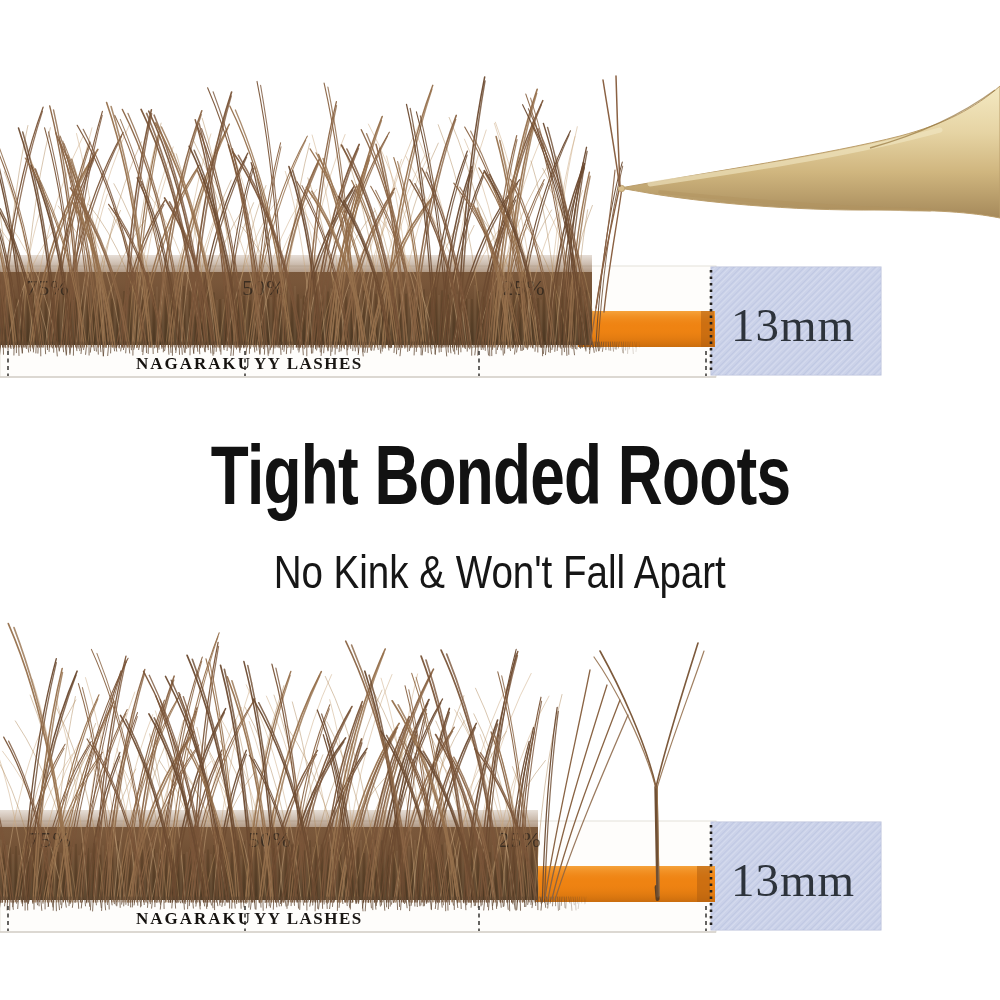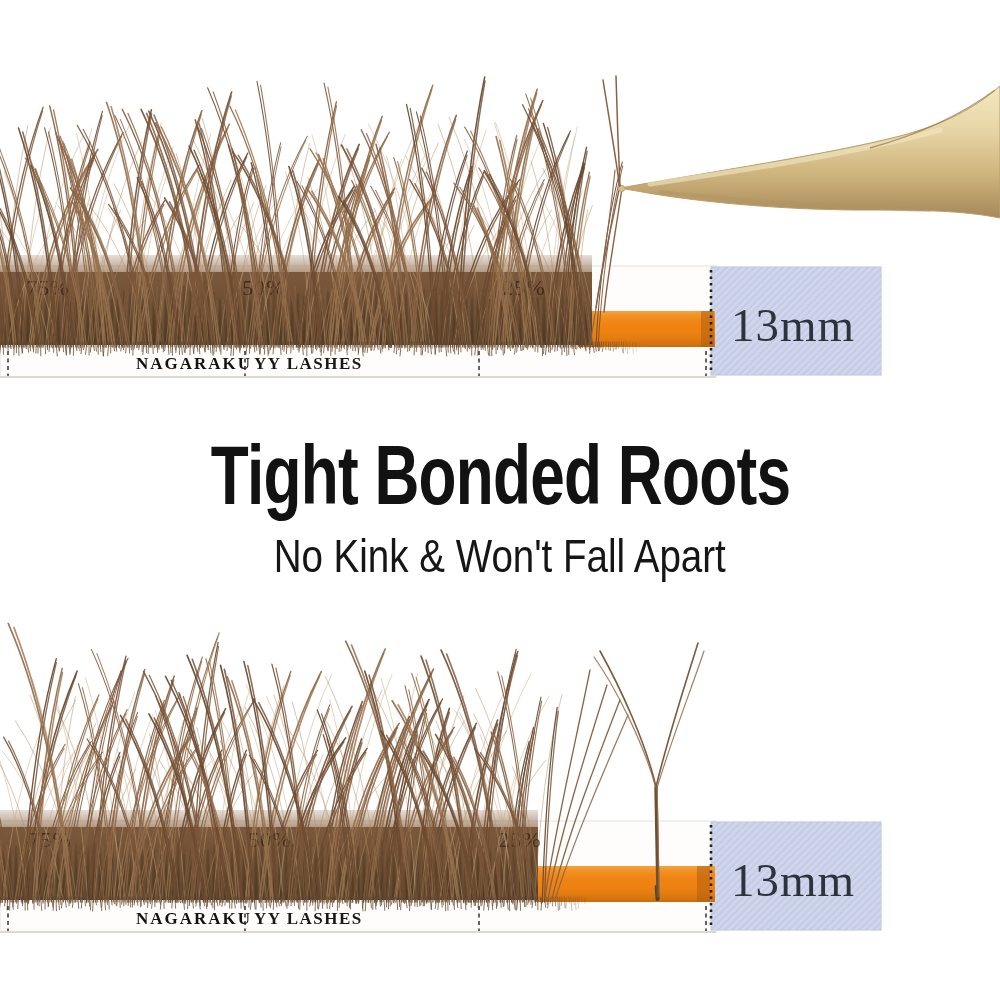--- a/index.html
+++ b/index.html
@@ -5,21 +5,21 @@
   html,body{margin:0;padding:0;background:#fff}
   .canvas{position:relative;width:1000px;height:1000px;background:#fff;overflow:hidden;
           font-family:"Liberation Sans",sans-serif}
   svg.strip{position:absolute;left:0;width:1000px;height:340px;display:block}
   #strip-top{top:60px}
   #strip-bottom{top:615px}
   .caption{position:absolute;left:0;width:1000px;text-align:center;color:#121212}
   .caption h1,.caption p{margin:0;line-height:1;white-space:nowrap}
   #headline-wrap{top:433px}
   #headline-wrap h1{font-size:84px;font-weight:700;letter-spacing:-1px}
-  #subheadline-wrap{top:532px}
+  #subheadline-wrap{top:548px}
   #subheadline-wrap p{font-size:47px;font-weight:400;color:#161616}
   .squeeze-t{display:inline-block;transform:scaleX(.74);transform-origin:50% 50%}
   .squeeze-s{display:inline-block;transform:scaleX(.82);transform-origin:50% 50%}
   .serif{font-family:"Liberation Serif",serif}
 </style>
 </head>
 <body>
 
 <div class="canvas">
 

